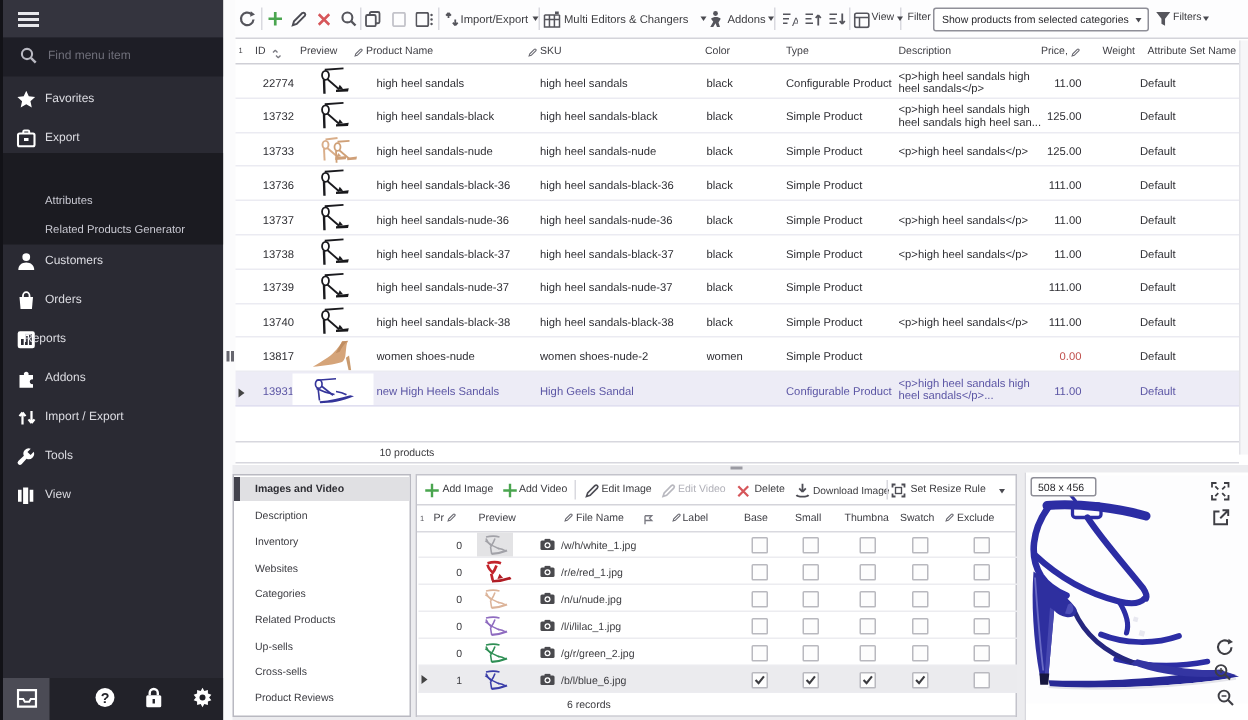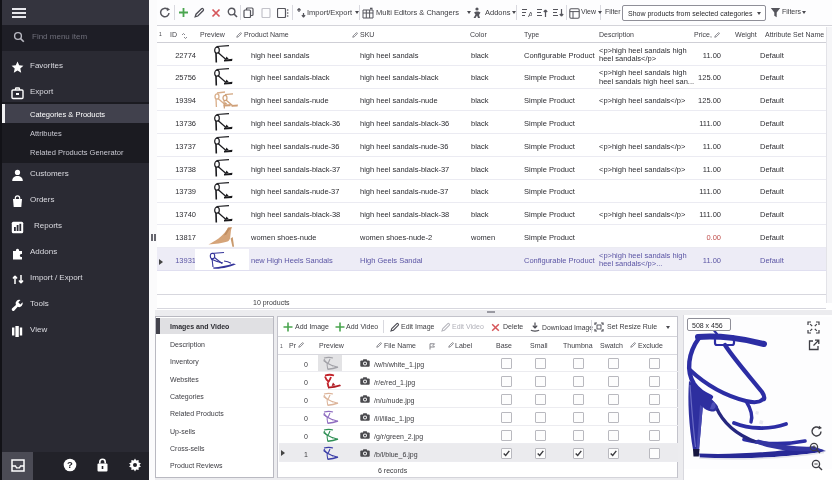--- a/index.html
+++ b/index.html
@@ -54,45 +54,41 @@
         <path d="M2,4 h9 l-0.7,8 h-7.6 Z" fill="#fff"></path>
         <path d="M4.3,5.5 v-2.2 a2.2,2.5 0 0 1 4.4,0 v2.2" fill="none" stroke="#fff" stroke-width="1.2"></path>
       </svg></div>
 <div style="position:absolute;left:30px;top:194.5px;font-size:8px;color:#dcdce2">Orders</div>
 <div style="position:absolute;left:11px;top:219.5px"><svg width="13" height="13" viewBox="0 0 13 13">
         <rect x="0.8" y="0.8" width="11.4" height="11.4" rx="1.5" fill="#fff"></rect>
         <rect x="3" y="6" width="1.8" height="4" fill="#2a2a33"></rect>
         <rect x="5.7" y="4" width="1.8" height="6" fill="#2a2a33"></rect>
         <rect x="8.4" y="2.8" width="1.8" height="7.2" fill="#2a2a33"></rect>
       </svg></div>
-<div style="position:absolute;left:34px;top:220.5px;font-size:8px;color:#dcdce2">Reports</div>
+<div style="position:absolute;left:16px;top:220.5px;font-size:8px;color:#dcdce2">Reports</div>
 <div style="position:absolute;left:11px;top:245.5px"><svg width="13" height="13" viewBox="0 0 13 13">
         <path d="M2,4 h3 a1.6,1.6 0 1 1 3,0 h3 v3 a1.6,1.6 0 1 0 0,3 v2.5 h-9 Z" fill="#fff"></path>
       </svg></div>
 <div style="position:absolute;left:30px;top:246.5px;font-size:8px;color:#dcdce2">Addons</div>
 <div style="position:absolute;left:11px;top:271.5px"><svg width="14" height="13" viewBox="0 0 14 13">
         <path d="M4,11 V3 M4,3 L2,5.4 M4,3 L6,5.4" fill="none" stroke="#fff" stroke-width="1.5"></path>
         <path d="M10,2 v8 M10,10 L8,7.6 M10,10 L12,7.6" fill="none" stroke="#fff" stroke-width="1.5"></path>
       </svg></div>
 <div style="position:absolute;left:30px;top:272.5px;font-size:8px;color:#dcdce2">Import / Export</div>
 <div style="position:absolute;left:11px;top:297.5px"><svg width="13" height="13" viewBox="0 0 13 13">
         <path d="M11.5,3.2 a3.6,3.6 0 0 1 -4.8,4.6 L3.4,11.5 a1.5,1.5 0 0 1 -2.2,-2.2 L4.9,5.9 a3.6,3.6 0 0 1 4.6,-4.8 L7.3,3.3 l2.1,2.1 Z" fill="#fff"></path>
       </svg></div>
 <div style="position:absolute;left:30px;top:298.5px;font-size:8px;color:#dcdce2">Tools</div>
 <div style="position:absolute;left:11px;top:323.5px"><svg width="14" height="13" viewBox="0 0 14 13">
         <rect x="1" y="2.5" width="2.4" height="8" fill="#fff"></rect>
         <rect x="4.4" y="1" width="3.4" height="11" fill="#fff"></rect>
         <rect x="8.8" y="2.5" width="2.4" height="8" fill="#fff"></rect>
       </svg></div>
 <div style="position:absolute;left:30px;top:324.5px;font-size:8px;color:#dcdce2">View</div>
 <div style="position:absolute;left:2px;top:102px;width:147px;height:61px;background:#1b1b21">
-      <div style="position:absolute;left:0;top:2px;width:147px;height:19px;background:#41414d">
-        <div style="position:absolute;left:0;top:0;width:3px;height:19px;background:#f0f0f2"></div>
-        <div style="position:absolute;left:28px;top:6px;font-size:7.5px;color:#fff">Categories &amp; Products</div>
-      </div>
       <div style="position:absolute;left:28px;top:27px;font-size:7.5px;color:#c9c9d2">Attributes</div>
       <div style="position:absolute;left:28px;top:46px;font-size:7.5px;color:#c9c9d2">Related Products Generator</div>
     </div>
 <div style="position:absolute;left:2px;top:452px;width:147px;height:28px;background:#222229">
       <div style="position:absolute;left:0;top:0;width:31px;height:28px;background:#4b4b55"></div>
       <svg style="position:absolute;left:9px;top:7px" width="14" height="13" viewBox="0 0 14 13">
         <path d="M1,1 h12 v11 h-12 Z" fill="none" stroke="#fff" stroke-width="1.5"></path>
         <path d="M1,7 h3.5 l1,1.8 h3 l1,-1.8 H13" fill="none" stroke="#fff" stroke-width="1.3"></path>
       </svg>
       <svg style="position:absolute;left:61px;top:6px" width="14" height="14" viewBox="0 0 14 14">
@@ -241,41 +237,41 @@
         </svg>
 <div class="c" style="left:94px;width:105px;color:#2e2e33">high heel sandals</div>
 <div class="c" style="left:203px;width:105px;color:#2e2e33">high heel sandals</div>
 <div class="c" style="left:314px;width:50px;color:#2e2e33">black</div>
 <div class="c" style="left:367px;width:74px;color:#2e2e33">Configurable Product</div>
 <div class="cd" style="left:442px;width:97px;top:3.5px;color:#2e2e33">&lt;p&gt;high heel sandals high<br>heel sandals&lt;/p&gt;</div>
 <div class="c cpr" style="color:#2e2e33">11.00</div>
 <div class="c" style="left:603px;width:60px;color:#2e2e33">Default</div>
 </div>
 <div class="grow" style="top:65.8px">
-<div class="c cid" style="color:#2e2e33">25756</div>
+<div class="c cid" style="color:#2e2e33">13732</div>
 <svg class="pv" style="left:55px;top:1px" width="22" height="20" viewBox="0 0 22 20">
           <g fill="none" stroke="#1a1a1e" stroke-width="1.2">
             <path d="M4.5,2.5 L17,1.6"></path>
             <ellipse cx="5" cy="6.2" rx="2.3" ry="3"></ellipse>
             <path d="M4,9 L4.3,18.5" stroke-width="1.6"></path>
             <path d="M6,8.5 L14,15.5"></path>
           </g>
           <path d="M12,15.8 L20.5,14.8 L20,17 L12,17.4 Z" fill="#19191c"></path>
           <path d="M14.5,12.5 l2.2,2.6 l-3.6,0.6 z" fill="#19191c"></path>
         </svg>
 <div class="c" style="left:94px;width:105px;color:#2e2e33">high heel sandals-black</div>
 <div class="c" style="left:203px;width:105px;color:#2e2e33">high heel sandals-black</div>
 <div class="c" style="left:314px;width:50px;color:#2e2e33">black</div>
 <div class="c" style="left:367px;width:74px;color:#2e2e33">Simple Product</div>
 <div class="cd" style="left:442px;width:97px;top:3.5px;color:#2e2e33">&lt;p&gt;high heel sandals high<br>heel sandals high heel san...</div>
 <div class="c cpr" style="color:#2e2e33">125.00</div>
 <div class="c" style="left:603px;width:60px;color:#2e2e33">Default</div>
 </div>
 <div class="grow" style="top:88.6px">
-<div class="c cid" style="color:#2e2e33">19394</div>
+<div class="c cid" style="color:#2e2e33">13733</div>
 <svg class="pv" style="left:53px;top:2px" width="28" height="19" viewBox="0 0 28 19">
           <g fill="none" stroke="#d9ae8a" stroke-width="1.3">
             <path d="M7,2 L15,1"></path>
             <ellipse cx="7" cy="5.5" rx="2" ry="2.6"></ellipse>
             <path d="M6,8 L6.4,16"></path>
             <path d="M8,7.5 L15,13.5"></path>
           </g>
           <path d="M13.5,13.8 L21,13 L20.5,15.2 L13.5,15.6 Z" fill="#cf9f77"></path>
           <path d="M15.5,11 l2,2.2 l-3.2,0.6 z" fill="#cf9f77"></path>
           <g fill="none" stroke="#cfa077" stroke-width="1.2" transform="translate(8,1.5)">

